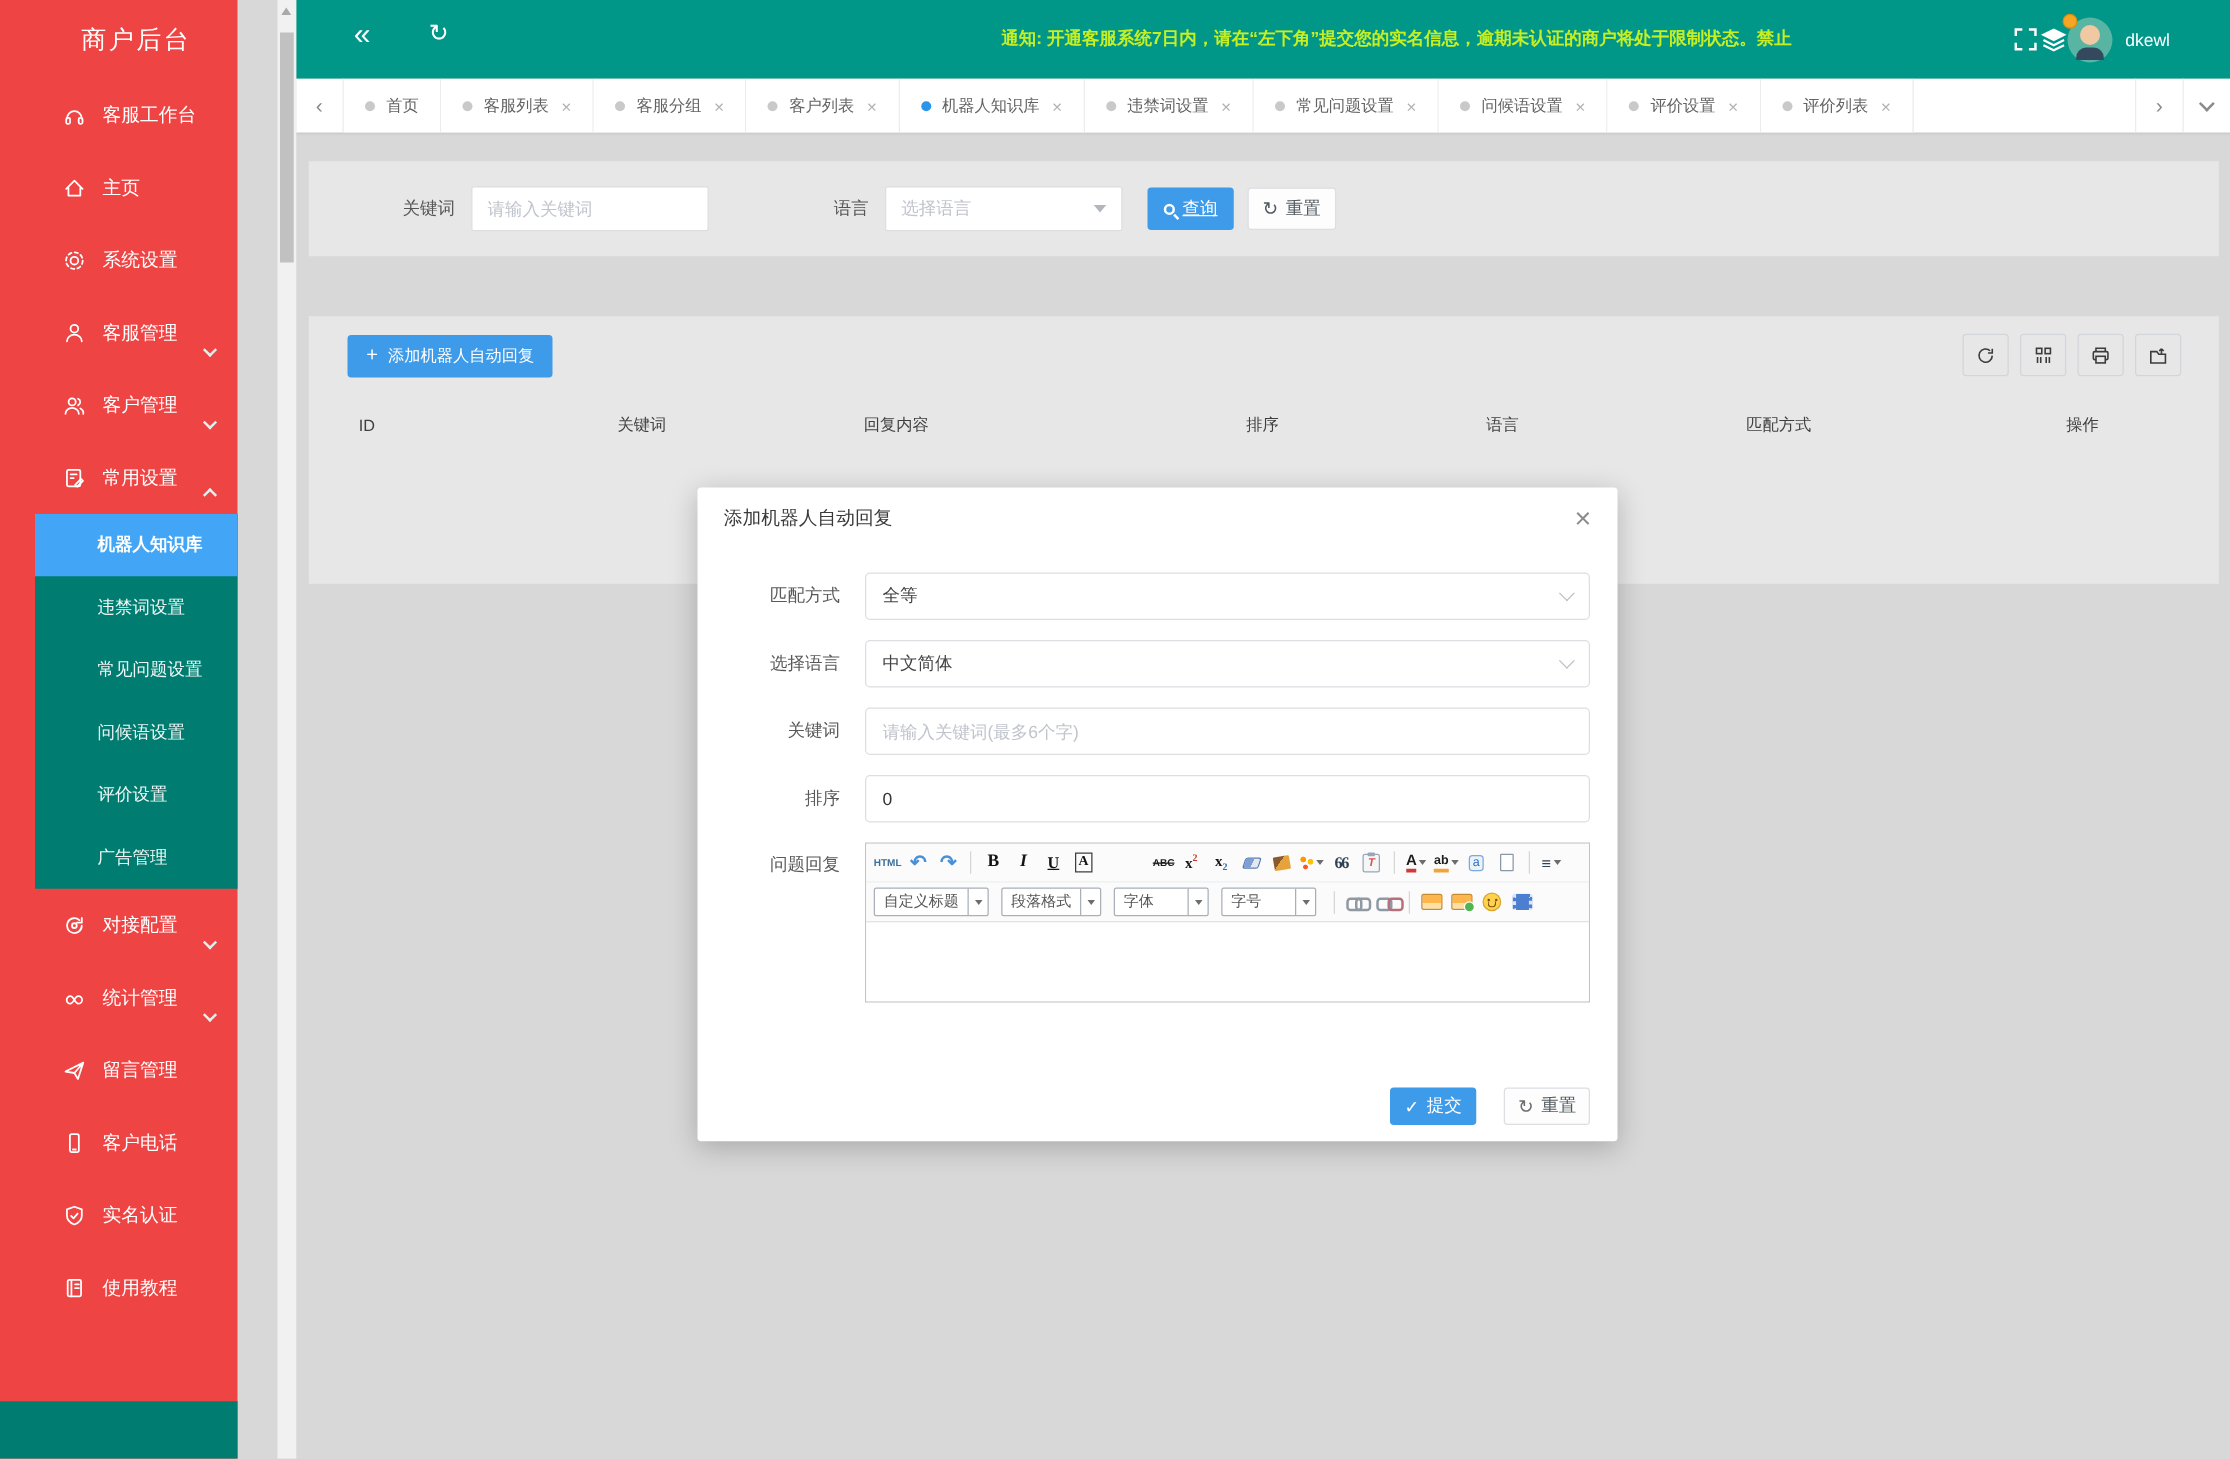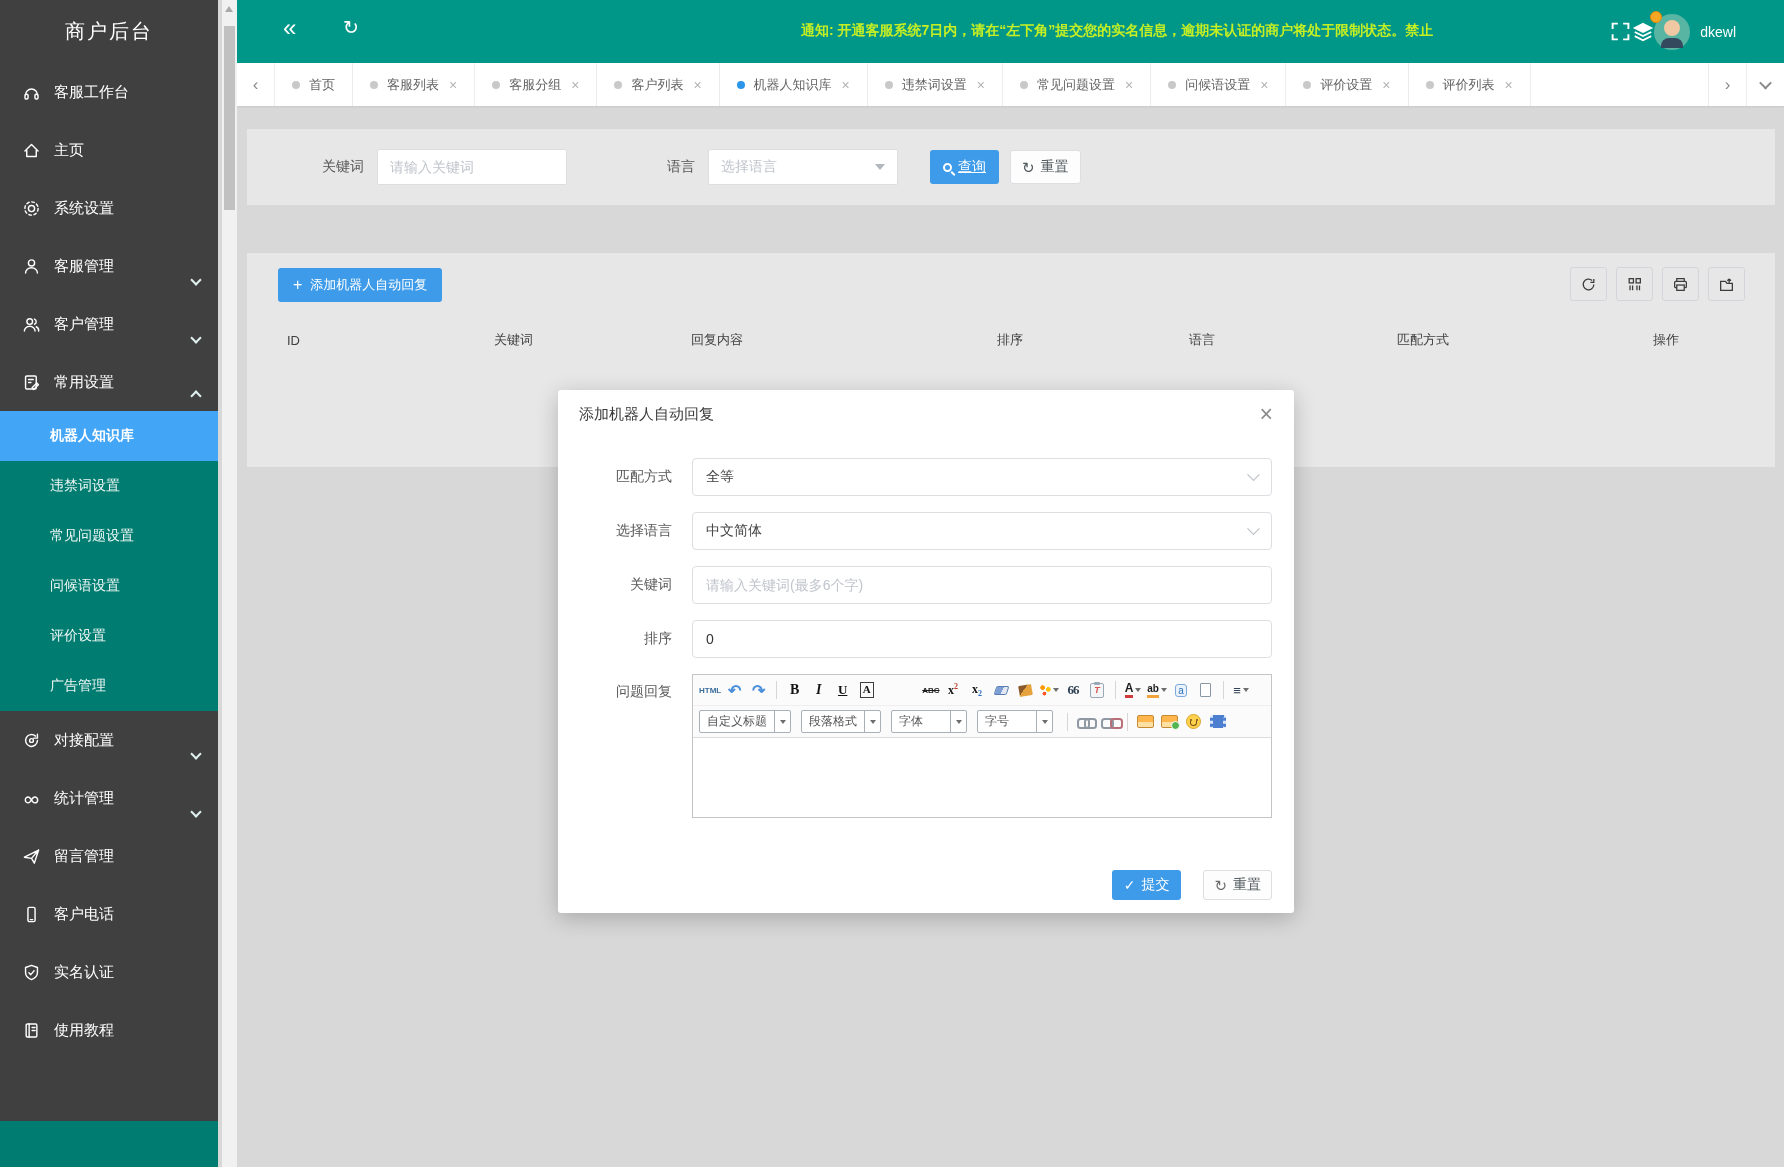--- a/index.html
+++ b/index.html
@@ -5,21 +5,21 @@
   * { box-sizing: border-box; margin: 0; padding: 0; }
   html,body { width:1784px; height:1167px; }
   body {
     position: relative;
     font-family: "Liberation Sans", sans-serif;
     background: #d8d8d8;
     overflow: hidden;
     color:#333;
   }
   
-  #sidebar { position:absolute; left:0; top:0; width:218px; height:100%; background:#404040; color:#fff; z-index:3; }
+  #sidebar { position:absolute; left:0; top:0; width:190px; height:100%; background:#ef4444; color:#fff; z-index:3;padding-left:28px; }
   .side-title { height:63px; display:flex; align-items:center; justify-content:center; font-size:20px; letter-spacing:2px; }
   .side-item { height:58px; display:flex; align-items:center; padding:0 16px 0 22px; font-size:15px; cursor:pointer; position:relative; }
   .side-item .micon { width:19px; height:19px; margin-right:13px; display:inline-flex; align-items:center; justify-content:center; }
   .side-item .chev { position:absolute; right:18px; bottom:11px; }
   .chev { width:8px; height:8px; border-right:2px solid #dff1ee; border-bottom:2px solid #dff1ee; display:inline-block; }
   .chev.down { transform:rotate(45deg); }
   .chev.up { transform:rotate(-135deg); }
   #submenu { background:#007d70; }
   .sub-item { height:50px; display:flex; align-items:center; padding-left:50px; font-size:14px; color:#eef7f5; cursor:pointer; }
   .sub-item.active { background:#42a5f5; color:#fff; font-weight:bold; }
@@ -55,21 +55,21 @@
   
   #filter-panel { position:absolute; left:247px; top:129px; width:1528px; height:76px; background:#e7e7e7; display:flex; align-items:center; z-index:1; }
   .f-label { font-size:14px; color:#565656; }
   .f-input { width:190px; height:36px; margin-left:13px; background:#fff; border:1px solid #dcdee2; border-radius:2px; padding:0 12px; font-size:14px; color:#333; outline:none; }
   .f-input::placeholder { color:#c0c4cc; }
   .f-select { width:190px; height:36px; margin-left:13px; background:#fff; border:1px solid #dcdee2; border-radius:2px; display:flex; align-items:center; justify-content:space-between; padding:0 12px; font-size:14px; color:#c0c4cc; cursor:pointer; }
   .tri-down { width:0; height:0; border-left:5px solid transparent; border-right:5px solid transparent; border-top:6px solid #b2b6bd; }
   .btn { display:inline-flex; align-items:center; justify-content:center; gap:6px; border-radius:3px; font-size:14px; cursor:pointer; border:none; }
   .btn-primary { background:#3d9be9; color:#fff; }
   .btn-plain { background:#fdfdfd; color:#515a5e; border:1px solid #dcdee2; }
-  .f-search { height:34px; padding:0 13px; margin-left:32px;text-decoration:underline; }
+  .f-search { height:34px; padding:0 13px; margin-left:20px;text-decoration:underline; }
   .f-reset { height:34px; padding:0 11px; margin-left:11px; }
   .mag { width:9px; height:9px; border:2px solid #fff; border-radius:50%; position:relative; display:inline-block; }
   .mag::after { content:""; position:absolute; width:2px; height:5px; background:#fff; left:7px; top:6px; transform:rotate(-45deg); }
   .rot-arrow { font-size:15px; line-height:1; }
   
   #table-panel { position:absolute; left:247px; top:253px; width:1528px; height:214px; background:#e7e7e7; z-index:1; }
   .add-btn { position:absolute; left:31px; top:15px; height:34px; padding:0 15px; font-size:13px; }
   .add-plus { font-size:16px; font-weight:normal; margin-right:2px; }
   .tools { position:absolute; right:30px; top:14px; display:flex; gap:9px; }
   .tool-btn { width:37px; height:34px; border:1px solid #d2d5da; border-radius:3px; display:flex; align-items:center; justify-content:center; color:#3c3c3c; cursor:pointer; background:transparent; }
@@ -87,21 +87,21 @@
   .m-ctrl { flex:1; min-width:0; }
   .m-select { height:38px; border:1px solid #dcdee2; border-radius:4px; display:flex; align-items:center; justify-content:space-between; padding:0 13px; font-size:14px; color:#434343; cursor:pointer; background:#fff; }
   .vchev { width:9px; height:9px; border-right:1.6px solid #b9bdc4; border-bottom:1.6px solid #b9bdc4; transform:rotate(45deg) translate(-2px,-2px); }
   .m-input { width:100%; height:38px; border:1px solid #dcdee2; border-radius:4px; padding:0 13px; font-size:14px; color:#333; outline:none; background:#fff; }
   .m-input::placeholder { color:#c0c4cc; }
   .m-foot { position:absolute; right:22px; bottom:13px; display:flex; gap:22px; }
   .btn-submit { height:30px; padding:0 12px; }
   .btn-mreset { height:30px; padding:0 10px; }
   .check { font-size:14px; line-height:1; }
   
-  .editor { border:1px solid #c4c4c4; height:144px; background:#fff; display:flex; flex-direction:column; }
+  .editor { border:1px solid #c4c4c4; height:128px; background:#fff; display:flex; flex-direction:column; }
   .tb { background:#fbfbfb; border-bottom:1px solid #dcdcdc; }
   .tb-row { display:flex; align-items:center; padding:3px 6px; gap:3px; height:31px; }
   .tb-row.r1 { border-bottom:1px solid #efefef; }
   .tbi { min-width:21px; height:21px; display:inline-flex; align-items:center; justify-content:center; border-radius:2px; cursor:pointer; }
   .tb-div { width:1px; height:18px; background:#d6d6d6; margin:0 4px; flex:none; }
   .ed-content { flex:1; background:#fff; }
   .combo { display:flex; align-items:stretch; height:23px; border:1px solid #a9b0b8; background:#fff; border-radius:2px; margin-right:7px; cursor:pointer; }
   .combo .ct { padding:0 7px; font-size:12px; color:#555; display:flex; align-items:center; min-width:58px; }
   .combo .ca { width:16px; border-left:1px solid #a9b0b8; display:flex; align-items:center; justify-content:center; }
   .mini-arrow { width:0; height:0; border-left:3.5px solid transparent; border-right:3.5px solid transparent; border-top:4.5px solid #6d6d6d; margin-left:2px; }

